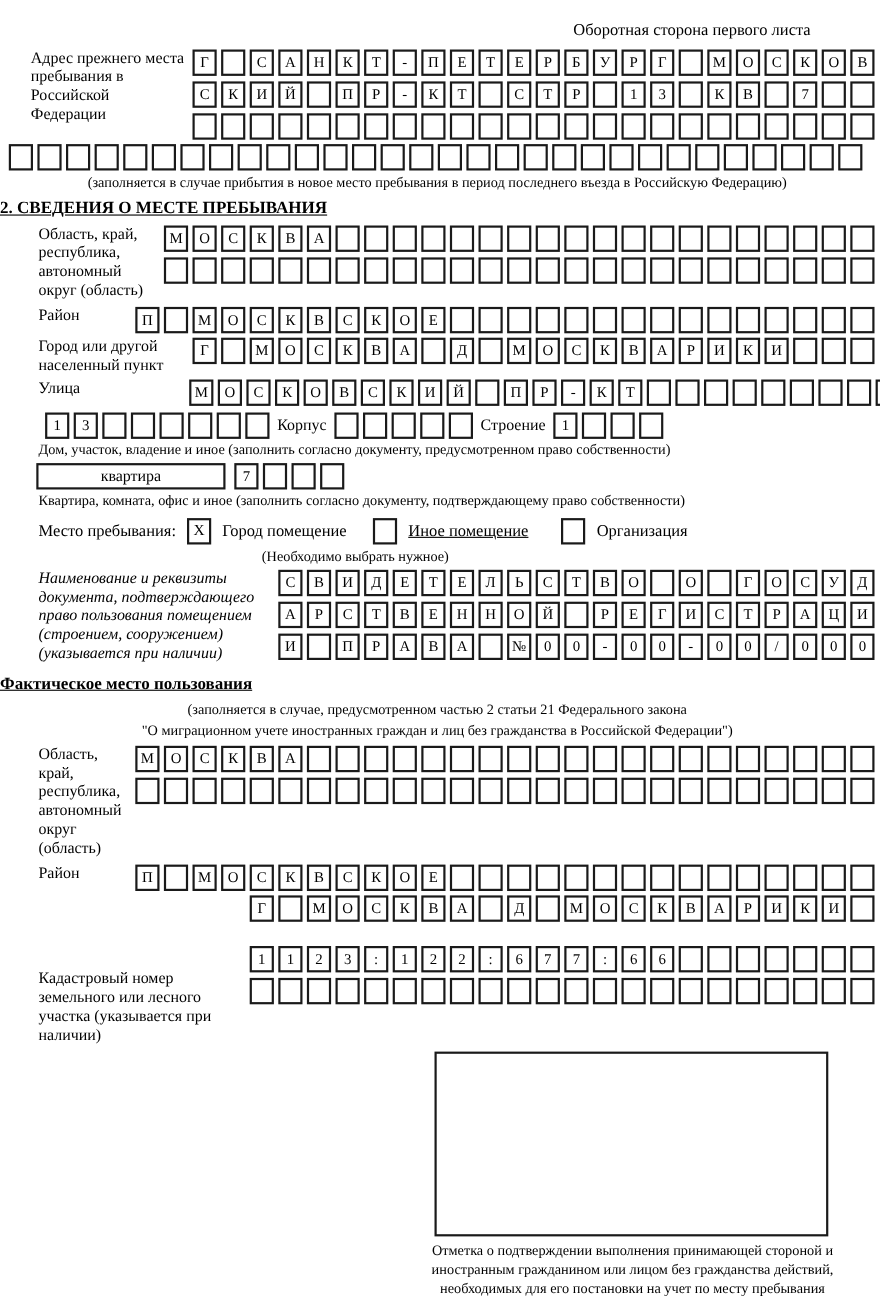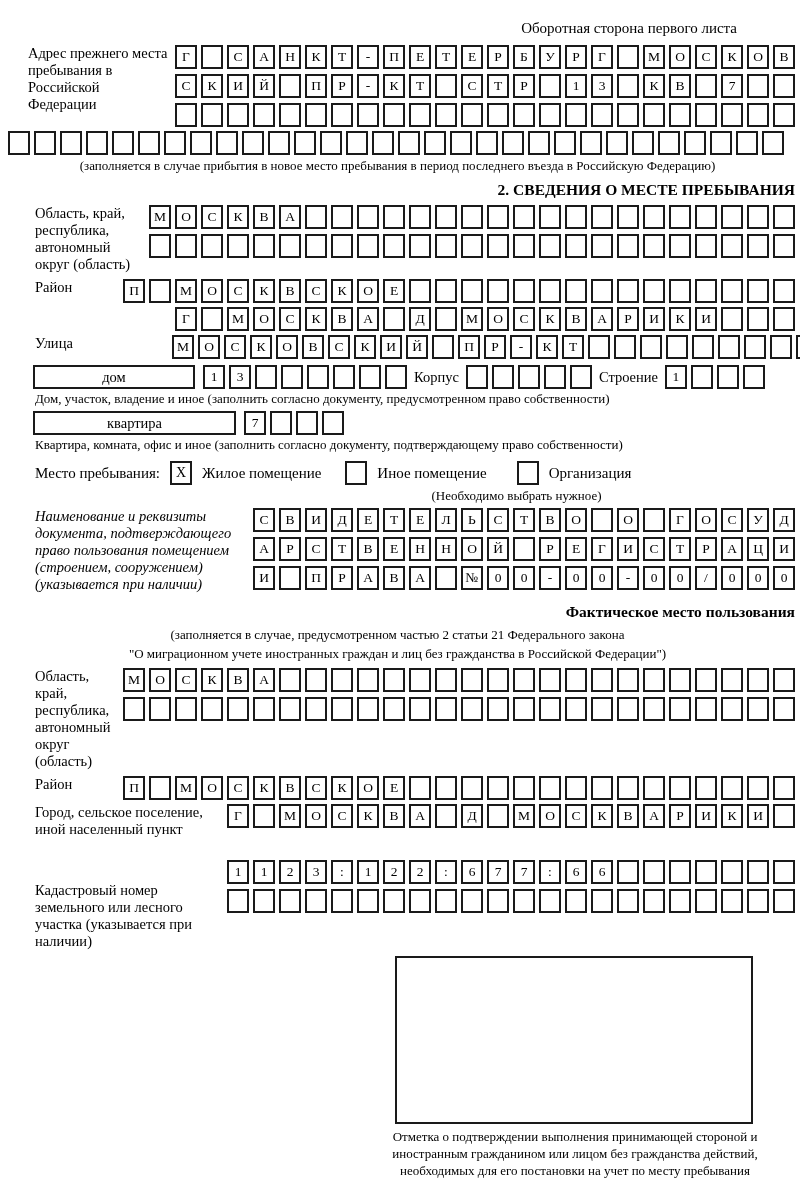--- a/index.html
+++ b/index.html
@@ -11,21 +11,21 @@
   .glabel{font-size:14.5px;line-height:17px;padding-left:35px;box-sizing:border-box;flex:0 0 auto;}
   .rows{flex:1 1 auto;display:flex;flex-direction:column;gap:5px;}
   .cellrow{display:flex;justify-content:flex-end;}
   .cellrow.leftal{justify-content:flex-start;}
   .cell{display:inline-flex;flex:0 0 auto;width:18px;height:20px;border:2px solid #1a1a1a;
         margin-left:4px;align-items:center;justify-content:center;
         font-size:13.5px;font-family:"Liberation Serif",serif;}
   .cellrow .cell:first-child{margin-left:0;}
   .note{font-size:13px;text-align:center;margin-top:3px;}
   .note-left{font-size:13px;margin:2px 0 2px 35px;}
-  .sec-title{font-weight:bold;font-size:15.5px;text-align:right;margin:7px 0 6px 0;}
+  .sec-title{font-weight:bold;font-size:15.5px;text-align:left;margin:7px 0 6px 0;text-decoration:underline;}
   .widebox{box-sizing:border-box;border:2px solid #1a1a1a;height:24px;display:flex;
            align-items:center;justify-content:center;font-size:14.5px;flex:0 0 auto;}
   .inline-row{display:flex;align-items:center;margin-left:33px;}
   .inline-lbl{font-size:14.5px;margin:0 7px;}
   .chk{box-sizing:border-box;width:22px;height:24px;border:2px solid #1a1a1a;display:inline-flex;
        align-items:center;justify-content:center;font-size:14px;flex:0 0 auto;}
   .stay{display:flex;align-items:center;gap:10px;margin:8px 0 0 35px;font-size:15px;}
   .stay .opt{display:flex;align-items:center;gap:10px;}
   .stamp-box{box-sizing:border-box;width:358px;height:168px;border:2px solid #1a1a1a;
              margin:6px 0 0 395px;}
@@ -246,20 +246,21 @@
           <span class="cell"></span>
           <span class="cell"></span>
           <span class="cell"></span>
           <span class="cell"></span>
           <span class="cell"></span>
         </div>
       </div>
   </div>
 
   <div class="group mt4">
+    <div class="glabel" style="width:175px;">Город или другой населенный пункт</div>
     <div class="rows">
         <div class="cellrow">
           <span class="cell">Г</span>
           <span class="cell"></span>
           <span class="cell">М</span>
           <span class="cell">О</span>
           <span class="cell">С</span>
           <span class="cell">К</span>
           <span class="cell">В</span>
           <span class="cell">А</span>
@@ -310,21 +311,20 @@
           <span class="cell"></span>
           <span class="cell"></span>
           <span class="cell"></span>
           <span class="cell"></span>
           <span class="cell"></span>
         </div>
       </div>
   </div>
 
   <div class="inline-row mt6">
-    <div class="widebox" style="width:162px;">дом</div>
     <div class="cellrow leftal" style="margin-left:8px;">
         <span class="cell">1</span>
         <span class="cell">3</span>
         <span class="cell"></span>
         <span class="cell"></span>
         <span class="cell"></span>
         <span class="cell"></span>
         <span class="cell"></span>
         <span class="cell"></span>
       </div>
@@ -340,46 +340,46 @@
     <div class="cellrow leftal">
         <span class="cell">1</span>
         <span class="cell"></span>
         <span class="cell"></span>
         <span class="cell"></span>
       </div>
   </div>
   <div class="note-left">Дом, участок, владение и иное (заполнить согласно документу, предусмотренном право собственности)</div>
 
   <div class="inline-row mt4">
-    <div class="widebox" style="width:203px;">квартира</div>
+    <div class="widebox" style="width:172px;">квартира</div>
     <div class="cellrow leftal" style="margin-left:8px;">
         <span class="cell">7</span>
         <span class="cell"></span>
         <span class="cell"></span>
         <span class="cell"></span>
       </div>
   </div>
   <div class="note-left">Квартира, комната, офис и иное (заполнить согласно документу, подтверждающему право собственности)</div>
 
   <div class="stay">
     <span>Место пребывания:</span>
     <span class="opt">
       <span class="chk">X</span>
-      <span>Жилое помещение</span>
+      <span>Город помещение</span>
     </span>
-    <span class="opt" style="margin-left:14px;">
+    <span class="opt" style="margin-left:14px;text-decoration:underline;">
       <span class="chk"></span>
       <span>Иное помещение</span>
     </span>
     <span class="opt" style="margin-left:20px;">
       <span class="chk"></span>
       <span>Организация</span>
     </span>
   </div>
-  <div class="note" style="text-align:center;margin-left:238px;">(Необходимо выбрать нужное)</div>
+  <div class="note" style="text-align:left;margin-left:238px;">(Необходимо выбрать нужное)</div>
 
   <div class="group mt4">
     <div class="glabel" style="width:235px;font-style:italic;">Наименование и реквизиты документа, подтверждающего право пользования помещением (строением, сооружением) (указывается при наличии)</div>
     <div class="rows">
       <div class="cellrow">
           <span class="cell">С</span>
           <span class="cell">В</span>
           <span class="cell">И</span>
           <span class="cell">Д</span>
           <span class="cell">Е</span>
@@ -543,21 +543,20 @@
           <span class="cell"></span>
           <span class="cell"></span>
           <span class="cell"></span>
           <span class="cell"></span>
           <span class="cell"></span>
         </div>
       </div>
   </div>
 
   <div class="group mt4">
-    <div class="glabel" style="width:218px;">Город, сельское поселение, иной населенный пункт</div>
     <div class="rows">
         <div class="cellrow">
           <span class="cell">Г</span>
           <span class="cell"></span>
           <span class="cell">М</span>
           <span class="cell">О</span>
           <span class="cell">С</span>
           <span class="cell">К</span>
           <span class="cell">В</span>
           <span class="cell">А</span>

